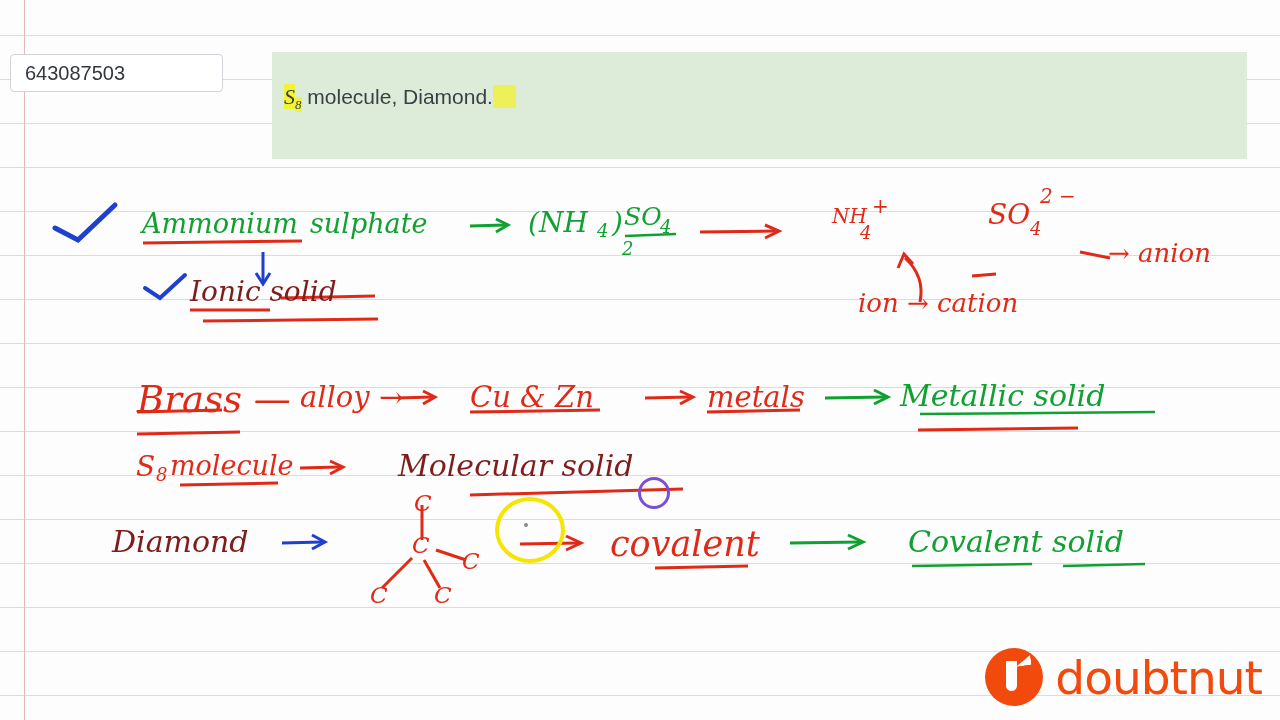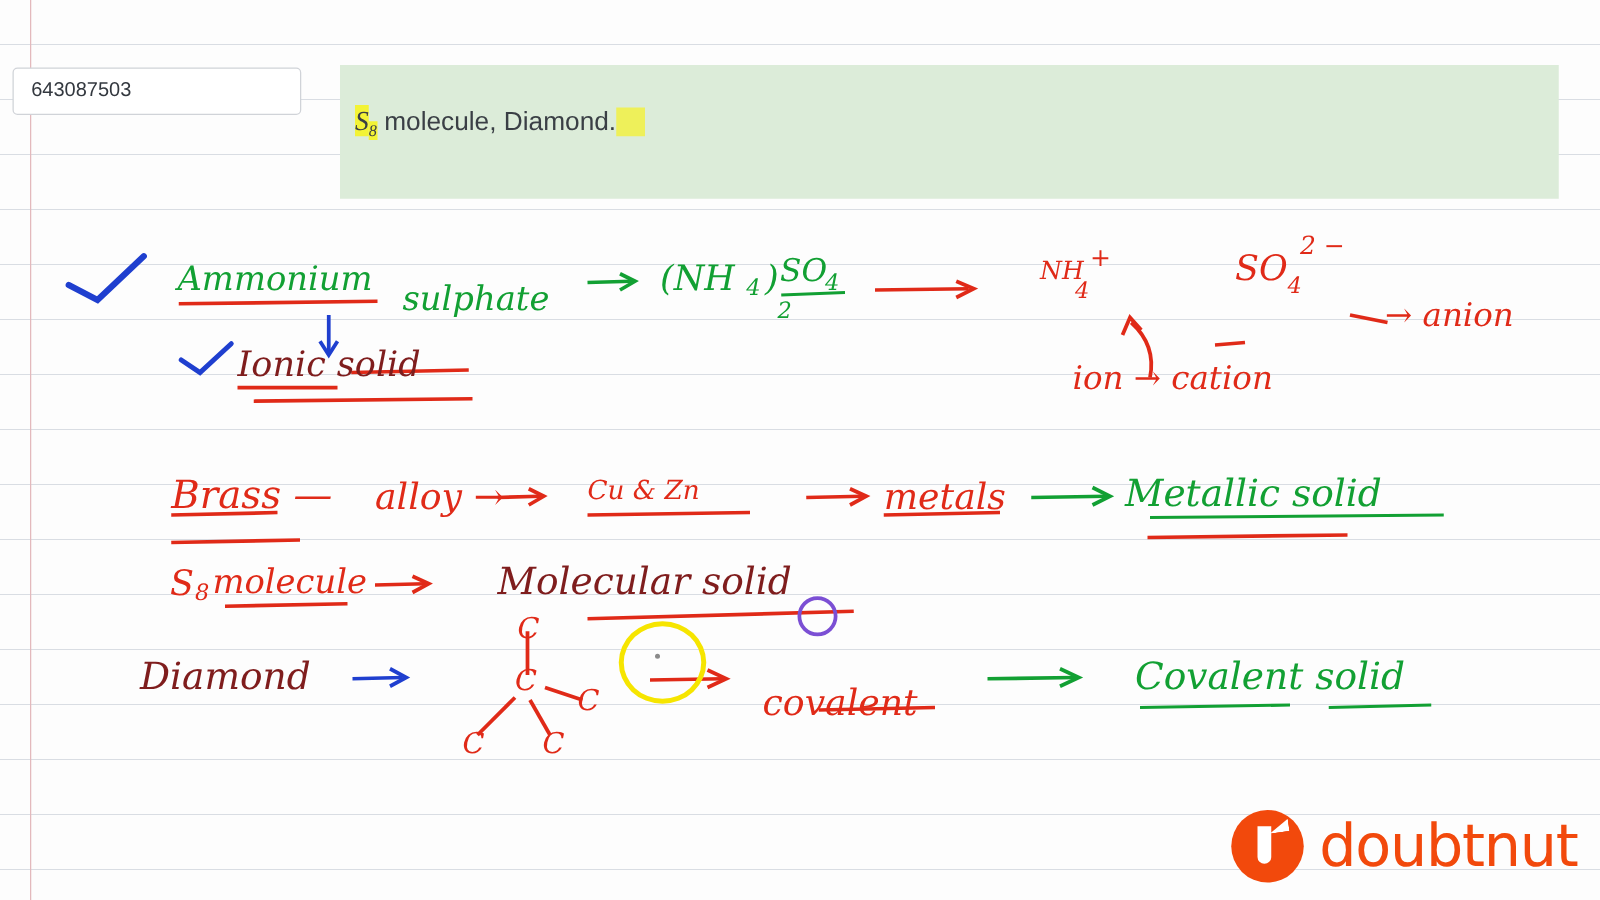--- a/index.html
+++ b/index.html
@@ -37,26 +37,26 @@
   .margin-line {
     position: absolute;
     left: 24px; top: 0;
     width: 1px; height: 720px;
     background: #e3b9bc;
   }
   
   .qid {
     position: absolute;
     left: 10px; top: 54px;
-    width: 231px; height: 38px;
+    width: 213px; height: 38px;
     border: 1px solid #d0d3d8;
     border-radius: 4px;
     background: #ffffff;
     color: #33383f;
-    font-size: 16px;
+    font-size: 20px;
     display: flex;
     align-items: center;
     padding-left: 14px;
     box-sizing: border-box;
   }
   
   .qblock {
     position: absolute;
     left: 272px; top: 52px;
     width: 975px;
@@ -238,55 +238,55 @@
       <path d="M655 568 L748 566" stroke="#e02a18" stroke-width="3" fill="none"></path>
 
       <path d="M790 543 L860 542" stroke="#12a033" stroke-width="3" fill="none"></path>
       <path d="M848 535 L863 542 L848 549" stroke="#12a033" stroke-width="3" fill="none"></path>
 
       <path d="M912 566 L1032 564" stroke="#12a033" stroke-width="2.5" fill="none"></path>
       <path d="M1063 566 L1145 564" stroke="#12a033" stroke-width="2.5" fill="none"></path>
     </svg>
 
     <div class="hw green" style="left:142px; top:208px; font-size:27px;">Ammonium</div>
-    <div class="hw green" style="left:310px; top:224px; font-size:27px;margin-left:12px;">sulphate</div>
+    <div class="hw green" style="left:310px; top:208px; font-size:27px;">sulphate</div>
     <div class="hw green" style="left:528px; top:206px; font-size:28px;">(NH</div>
     <div class="hw green" style="left:597px; top:220px; font-size:18px;">4</div>
     <div class="hw green" style="left:612px; top:206px; font-size:28px;">)</div>
     <div class="hw green" style="left:622px; top:238px; font-size:18px;">2</div>
     <div class="hw green" style="left:624px; top:202px; font-size:25px;">SO</div>
     <div class="hw green" style="left:660px; top:216px; font-size:18px;">4</div>
     <div class="hw red" style="left:808px; top:204px; font-size:20px;margin-left:24px;">NH</div>
     <div class="hw red" style="left:860px; top:222px; font-size:18px;">4</div>
     <div class="hw red" style="left:872px; top:194px; font-size:20px;">+</div>
     <div class="hw red" style="left:988px; top:198px; font-size:28px;">SO</div>
     <div class="hw red" style="left:1030px; top:218px; font-size:18px;">4</div>
     <div class="hw red" style="left:1040px; top:184px; font-size:20px;">2 −</div>
     <div class="hw red" style="left:1108px; top:238px; font-size:26px;">→ anion</div>
     <div class="hw red" style="left:858px; top:288px; font-size:26px;">ion → cation</div>
     <div class="hw blue" style="left:190px; top:275px; font-size:28px;">Ionic  solid</div>
 
-    <div class="hw red" style="left:137px; top:378px; font-size:31px;">Brass —</div>
+    <div class="hw red" style="left:137px; top:378px; font-size:37px;">Brass —</div>
     <div class="hw red" style="left:300px; top:380px; font-size:29px;">alloy →</div>
-    <div class="hw red" style="left:470px; top:380px; font-size:21px;">Cu &amp; Zn</div>
+    <div class="hw red" style="left:470px; top:380px; font-size:29px;">Cu &amp; Zn</div>
     <div class="hw red" style="left:707px; top:380px; font-size:29px;">metals</div>
     <div class="hw green" style="left:900px; top:378px; font-size:30px;">Metallic  solid</div>
 
     <div class="hw red" style="left:136px; top:450px; font-size:28px;">S</div>
     <div class="hw red" style="left:156px; top:464px; font-size:18px;">8</div>
     <div class="hw red" style="left:170px; top:450px; font-size:27px;">molecule</div>
     <div class="hw blue" style="left:398px; top:448px; font-size:30px;">Molecular  solid</div>
 
     <div class="hw blue" style="left:112px; top:524px; font-size:30px;">Diamond</div>
     <div class="hw red" style="left:414px; top:490px; font-size:23px;">C</div>
     <div class="hw red" style="left:412px; top:532px; font-size:23px;">C</div>
     <div class="hw red" style="left:462px; top:548px; font-size:23px;">C</div>
     <div class="hw red" style="left:370px; top:582px; font-size:23px;">C</div>
     <div class="hw red" style="left:434px; top:582px; font-size:23px;">C</div>
-    <div class="hw red" style="left:610px; top:524px; font-size:29px;margin-top:21px;">covalent</div>
+    <div class="hw red" style="left:610px; top:524px; font-size:35px;">covalent</div>
     <div class="hw green" style="left:908px; top:524px; font-size:30px;">Covalent  solid</div>
 
     <div class="yellow-circle"></div>
     <div class="cursor-dot"></div>
     <div class="purple-circle"></div>
   </div>
 
   <div class="logo">
     <div class="logo-mark"></div>
     <div class="logo-text">doubtnut</div>

